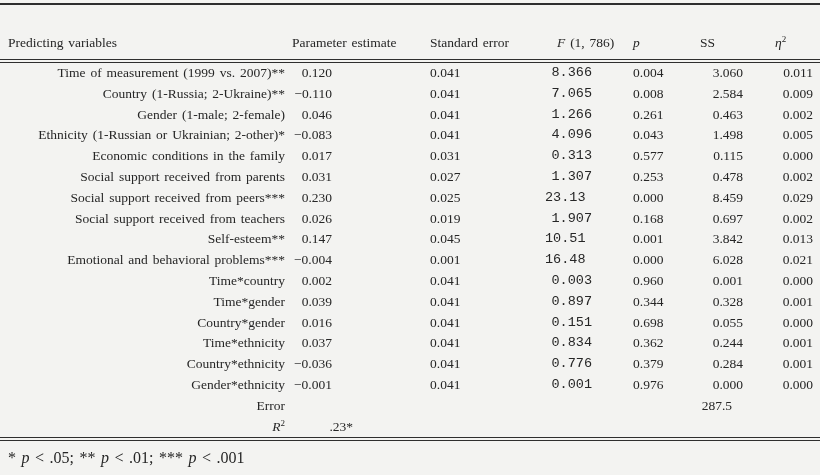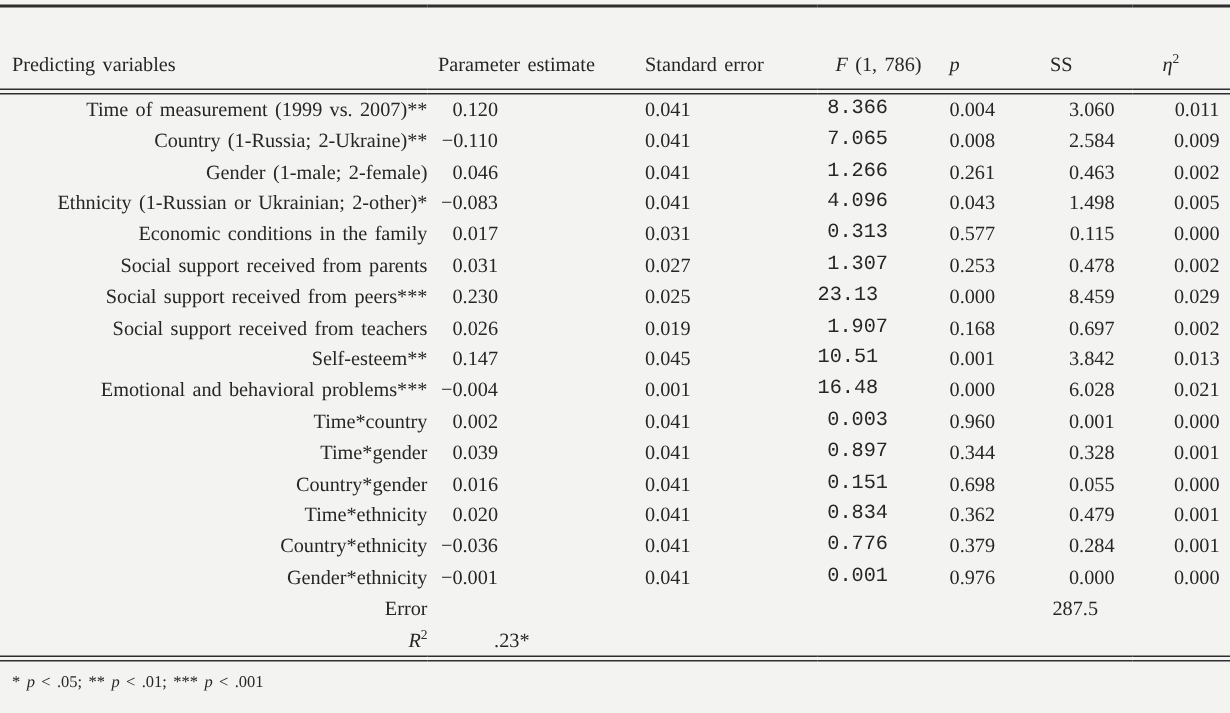--- a/index.html
+++ b/index.html
@@ -66,21 +66,21 @@
   td.c6 { text-align: right; padding-right: 12px; }
   td.c6.ss1 { padding-right: 23px; }
   td.c7 { text-align: right; padding-right: 7px; }
 
   .it { font-style: italic; }
   sup.sp { font-size: 9px; vertical-align: 5px; line-height: 0; }
 
   .footnote {
     margin-top: 8px;
     padding-left: 8px;
-    font-size: 11px;
+    font-size: 16px;
     word-spacing: 1.5px;
   }
 </style>
 </head>
 <body>
 
 <div class="page">
 
   <table class="results">
     <colgroup>
@@ -216,25 +216,25 @@
         <td class="c1">Country*gender</td>
         <td class="c2">0.016</td>
         <td class="c3">0.041</td>
         <td class="c4">0.151</td>
         <td class="c5">0.698</td>
         <td class="c6">0.055</td>
         <td class="c7">0.000</td>
       </tr>
       <tr>
         <td class="c1">Time*ethnicity</td>
-        <td class="c2">0.020</td>
+        <td class="c2">0.037</td>
         <td class="c3">0.041</td>
         <td class="c4">0.834</td>
         <td class="c5">0.362</td>
-        <td class="c6">0.479</td>
+        <td class="c6">0.244</td>
         <td class="c7">0.001</td>
       </tr>
       <tr>
         <td class="c1">Country*ethnicity</td>
         <td class="c2">−0.036</td>
         <td class="c3">0.041</td>
         <td class="c4">0.776</td>
         <td class="c5">0.379</td>
         <td class="c6">0.284</td>
         <td class="c7">0.001</td>

